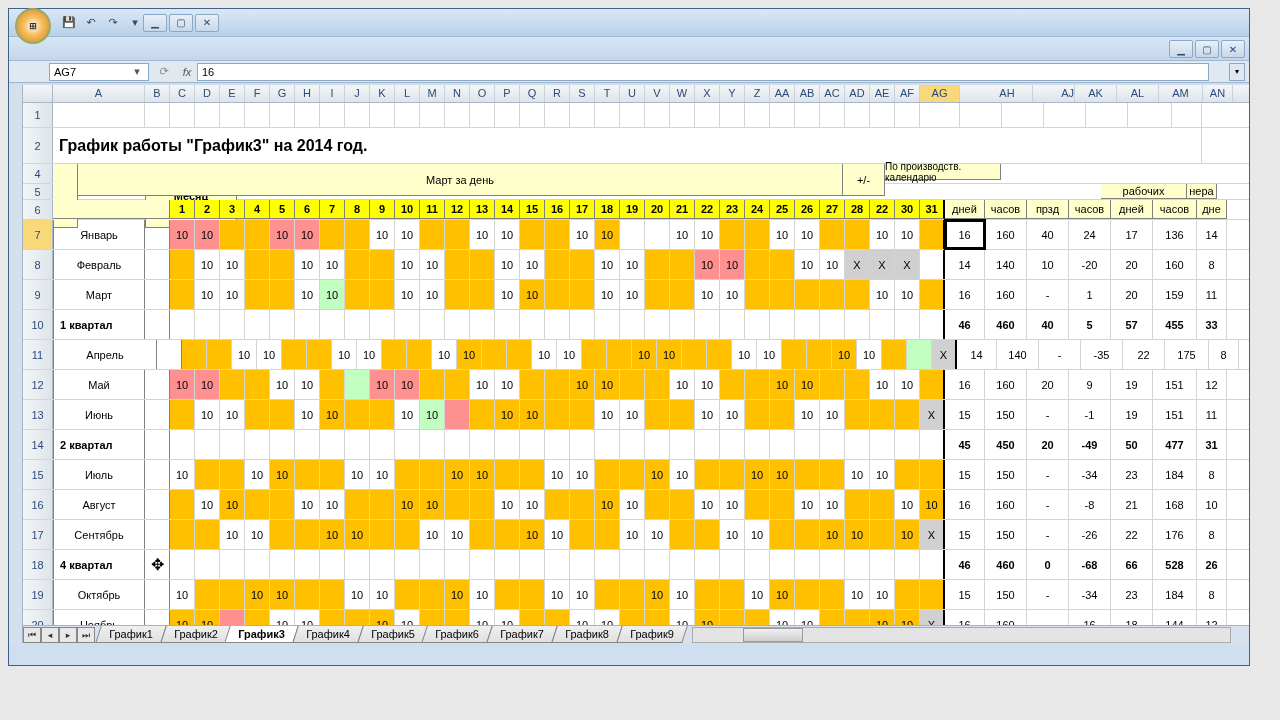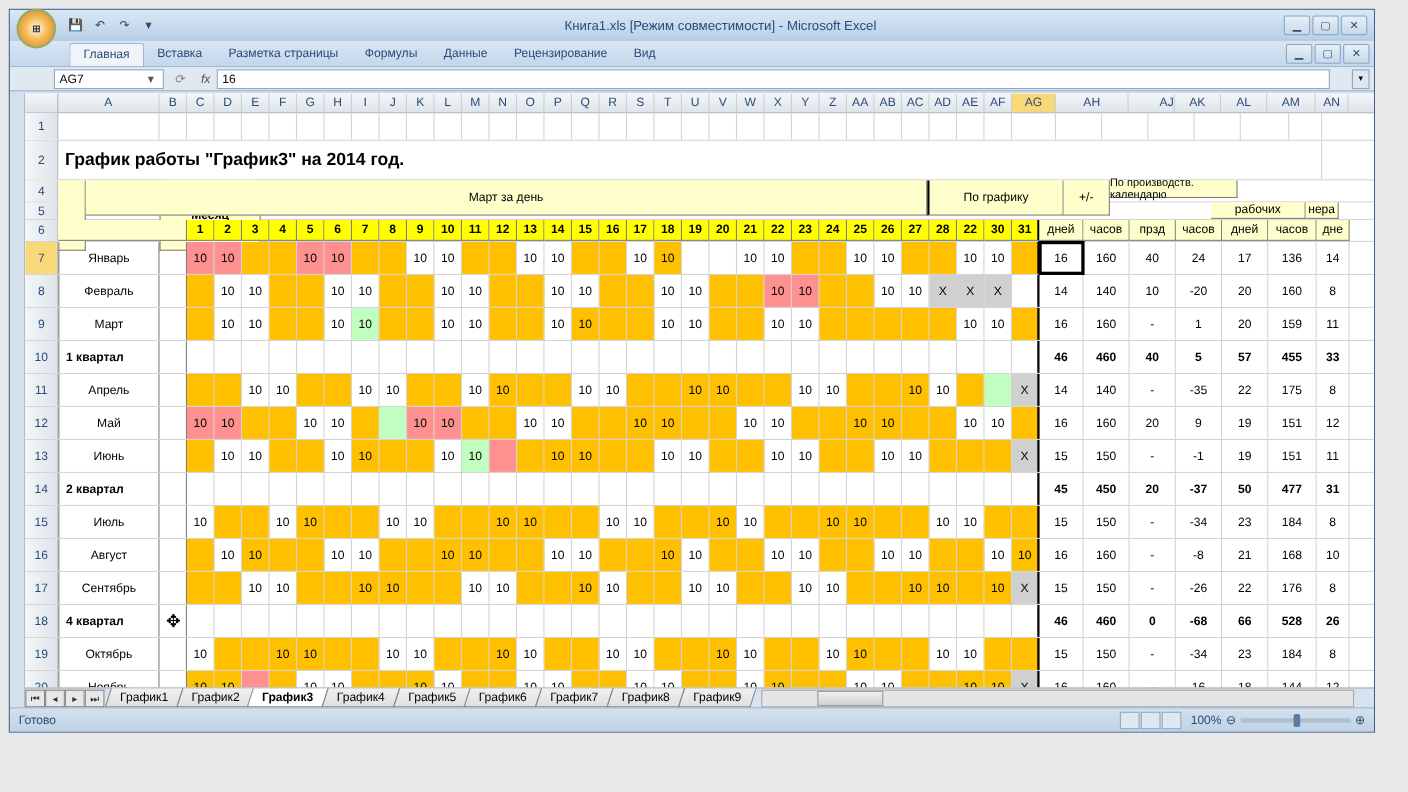--- a/index.html
+++ b/index.html
@@ -64,37 +64,27 @@
 
 <div class="window">
   <div class="titlebar">
     <div class="office-btn">⊞</div>
     <div class="qat">
       <div class="qat-btn">💾</div>
       <div class="qat-btn">↶</div>
       <div class="qat-btn">↷</div>
       <div class="qat-btn">▾</div>
     </div>
-    <div class="title-text">Книга1.xls  [Режим совместимости] - Microsoft Excel</div>
     <div class="win-btns">
       <div class="win-btn">▁</div>
       <div class="win-btn">▢</div>
       <div class="win-btn">✕</div>
     </div>
   </div>
   <div class="ribbon-tabs">
-    <div id="rtabs" style="display: flex;">
-        <div class="rtab active">Главная</div>
-        <div class="rtab">Вставка</div>
-        <div class="rtab">Разметка страницы</div>
-        <div class="rtab">Формулы</div>
-        <div class="rtab">Данные</div>
-        <div class="rtab">Рецензирование</div>
-        <div class="rtab">Вид</div>
-      </div>
     <div class="inner-win-btns">
       <div class="win-btn">▁</div>
       <div class="win-btn">▢</div>
       <div class="win-btn">✕</div>
     </div>
   </div>
   <div class="namebox-row">
     <div class="namebox">
         <span>AG7</span>
         <span class="namebox-arrow" style="margin-left:auto">▾</span>
@@ -134,21 +124,21 @@
         <div class="ch" style="width: 25px;">X</div>
         <div class="ch" style="width: 25px;">Y</div>
         <div class="ch" style="width: 25px;">Z</div>
         <div class="ch" style="width: 25px;">AA</div>
         <div class="ch" style="width: 25px;">AB</div>
         <div class="ch" style="width: 25px;">AC</div>
         <div class="ch" style="width: 25px;">AD</div>
         <div class="ch" style="width: 25px;">AE</div>
         <div class="ch" style="width: 25px;">AF</div>
         <div class="ch sel" style="width: 40px;">AG</div>
-        <div class="ch" style="width: 66px;">AH</div>
+        <div class="ch" style="width: 51px; margin-left: 22px;">AH</div>
         <div class="ch" style="width: 42px; text-align: right;">AJ</div>
         <div class="ch" style="width: 42px;">AK</div>
         <div class="ch" style="width: 42px;">AL</div>
         <div class="ch" style="width: 44px;">AM</div>
         <div class="ch" style="width: 30px;">AN</div>
       </div>
     <div id="rows">
         <div class="row">
           <div class="rh">1</div>
           <div class="cell  " style="width: 92px;"></div>
@@ -195,21 +185,20 @@
           <div class="rh">2</div>
           <div class="cell  " style="width: 1149px; justify-content: flex-start;">
             <span class="title-hdr">График работы "График3" на 2014 год.</span>
           </div>
         </div>
         <div class="row" style="height: 20px; position: relative;">
           <div class="rh">4</div>
           <div class="cell h b bl" rowspan="3" style="width: 92px; height: 64px; position: absolute; left: 122px;">Месяц</div>
           <div class="cell h " style="width: 25px; height: 64px;"></div>
           <div class="cell h " style="width: 765px; height: 32px;">Март за день</div>
-          <div class="cell h thick-l" style="width: 124px; border-left: 2px solid rgb(0, 0, 0); height: 32px;">По графику</div>
           <div class="cell h " style="width: 42px; height: 32px;">+/-</div>
           <div class="cell h " style="width: 116px; height: 16px; font-size: 10px;">По производств. календарю</div>
         </div>
         <div class="row" style="height: 16px;">
           <div class="rh">5</div>
           <div class="cell  " style="width: 117px; visibility: hidden;"></div>
           <div class="cell  " style="width: 765px; visibility: hidden;"></div>
           <div class="cell  " style="width: 166px; visibility: hidden;"></div>
           <div class="cell h " style="width: 86px;">рабочих</div>
           <div class="cell h " style="width: 30px;">нера</div>
@@ -423,21 +412,21 @@
           <div class="cell b " style="width: 40px;">46</div>
           <div class="cell b " style="width: 42px;">460</div>
           <div class="cell b " style="width: 42px;">40</div>
           <div class="cell b " style="width: 42px;">5</div>
           <div class="cell b " style="width: 42px;">57</div>
           <div class="cell b " style="width: 44px;">455</div>
           <div class="cell b " style="width: 30px;">33</div>
         </div>
         <div class="row tall">
           <div class="rh">11</div>
-          <div class="cell  bl br" style="width: 92px; justify-content: center;">Апрель</div>
+          <div class="cell  bl br" style="width: 104px; justify-content: center;">Апрель</div>
           <div class="cell  br" style="width: 25px;"></div>
           <div class="cell y " style="width: 25px;"></div>
           <div class="cell y " style="width: 25px;"></div>
           <div class="cell  " style="width: 25px;">10</div>
           <div class="cell  " style="width: 25px;">10</div>
           <div class="cell y " style="width: 25px;"></div>
           <div class="cell y " style="width: 25px;"></div>
           <div class="cell  " style="width: 25px;">10</div>
           <div class="cell  " style="width: 25px;">10</div>
           <div class="cell y " style="width: 25px;"></div>
@@ -588,21 +577,21 @@
           <div class="cell  " style="width: 25px;"></div>
           <div class="cell  " style="width: 25px;"></div>
           <div class="cell  " style="width: 25px;"></div>
           <div class="cell  " style="width: 25px;"></div>
           <div class="cell  " style="width: 25px;"></div>
           <div class="cell  " style="width: 25px;"></div>
           <div class="cell thick-r" style="width: 25px;"></div>
           <div class="cell b " style="width: 40px;">45</div>
           <div class="cell b " style="width: 42px;">450</div>
           <div class="cell b " style="width: 42px;">20</div>
-          <div class="cell b " style="width: 42px;">-37</div>
+          <div class="cell b " style="width: 42px;">-49</div>
           <div class="cell b " style="width: 42px;">50</div>
           <div class="cell b " style="width: 44px;">477</div>
           <div class="cell b " style="width: 30px;">31</div>
         </div>
         <div class="row tall">
           <div class="rh">15</div>
           <div class="cell  bl br" style="width: 92px; justify-content: center;">Июль</div>
           <div class="cell  br" style="width: 25px;"></div>
           <div class="cell  " style="width: 25px;">10</div>
           <div class="cell y " style="width: 25px;"></div>
@@ -876,29 +865,13 @@
         <div class="stab"><span>График5</span></div>
         <div class="stab"><span>График6</span></div>
         <div class="stab"><span>График7</span></div>
         <div class="stab"><span>График8</span></div>
         <div class="stab"><span>График9</span></div>
       </div>
     <div class="hscroll">
         <div class="hscroll-thumb"></div>
       </div>
   </div>
-  <div class="statusbar">
-    <span>Готово</span>
-    <div class="view-btns">
-      <div class="vb"></div>
-      <div class="vb"></div>
-      <div class="vb"></div>
-    </div>
-    <div class="zoom">
-      <span>100%</span>
-      <span>⊖</span>
-      <div class="zoom-slider">
-          <div class="zoom-thumb"></div>
-        </div>
-      <span>⊕</span>
-    </div>
-  </div>
 </div>
 
 </body></html>

